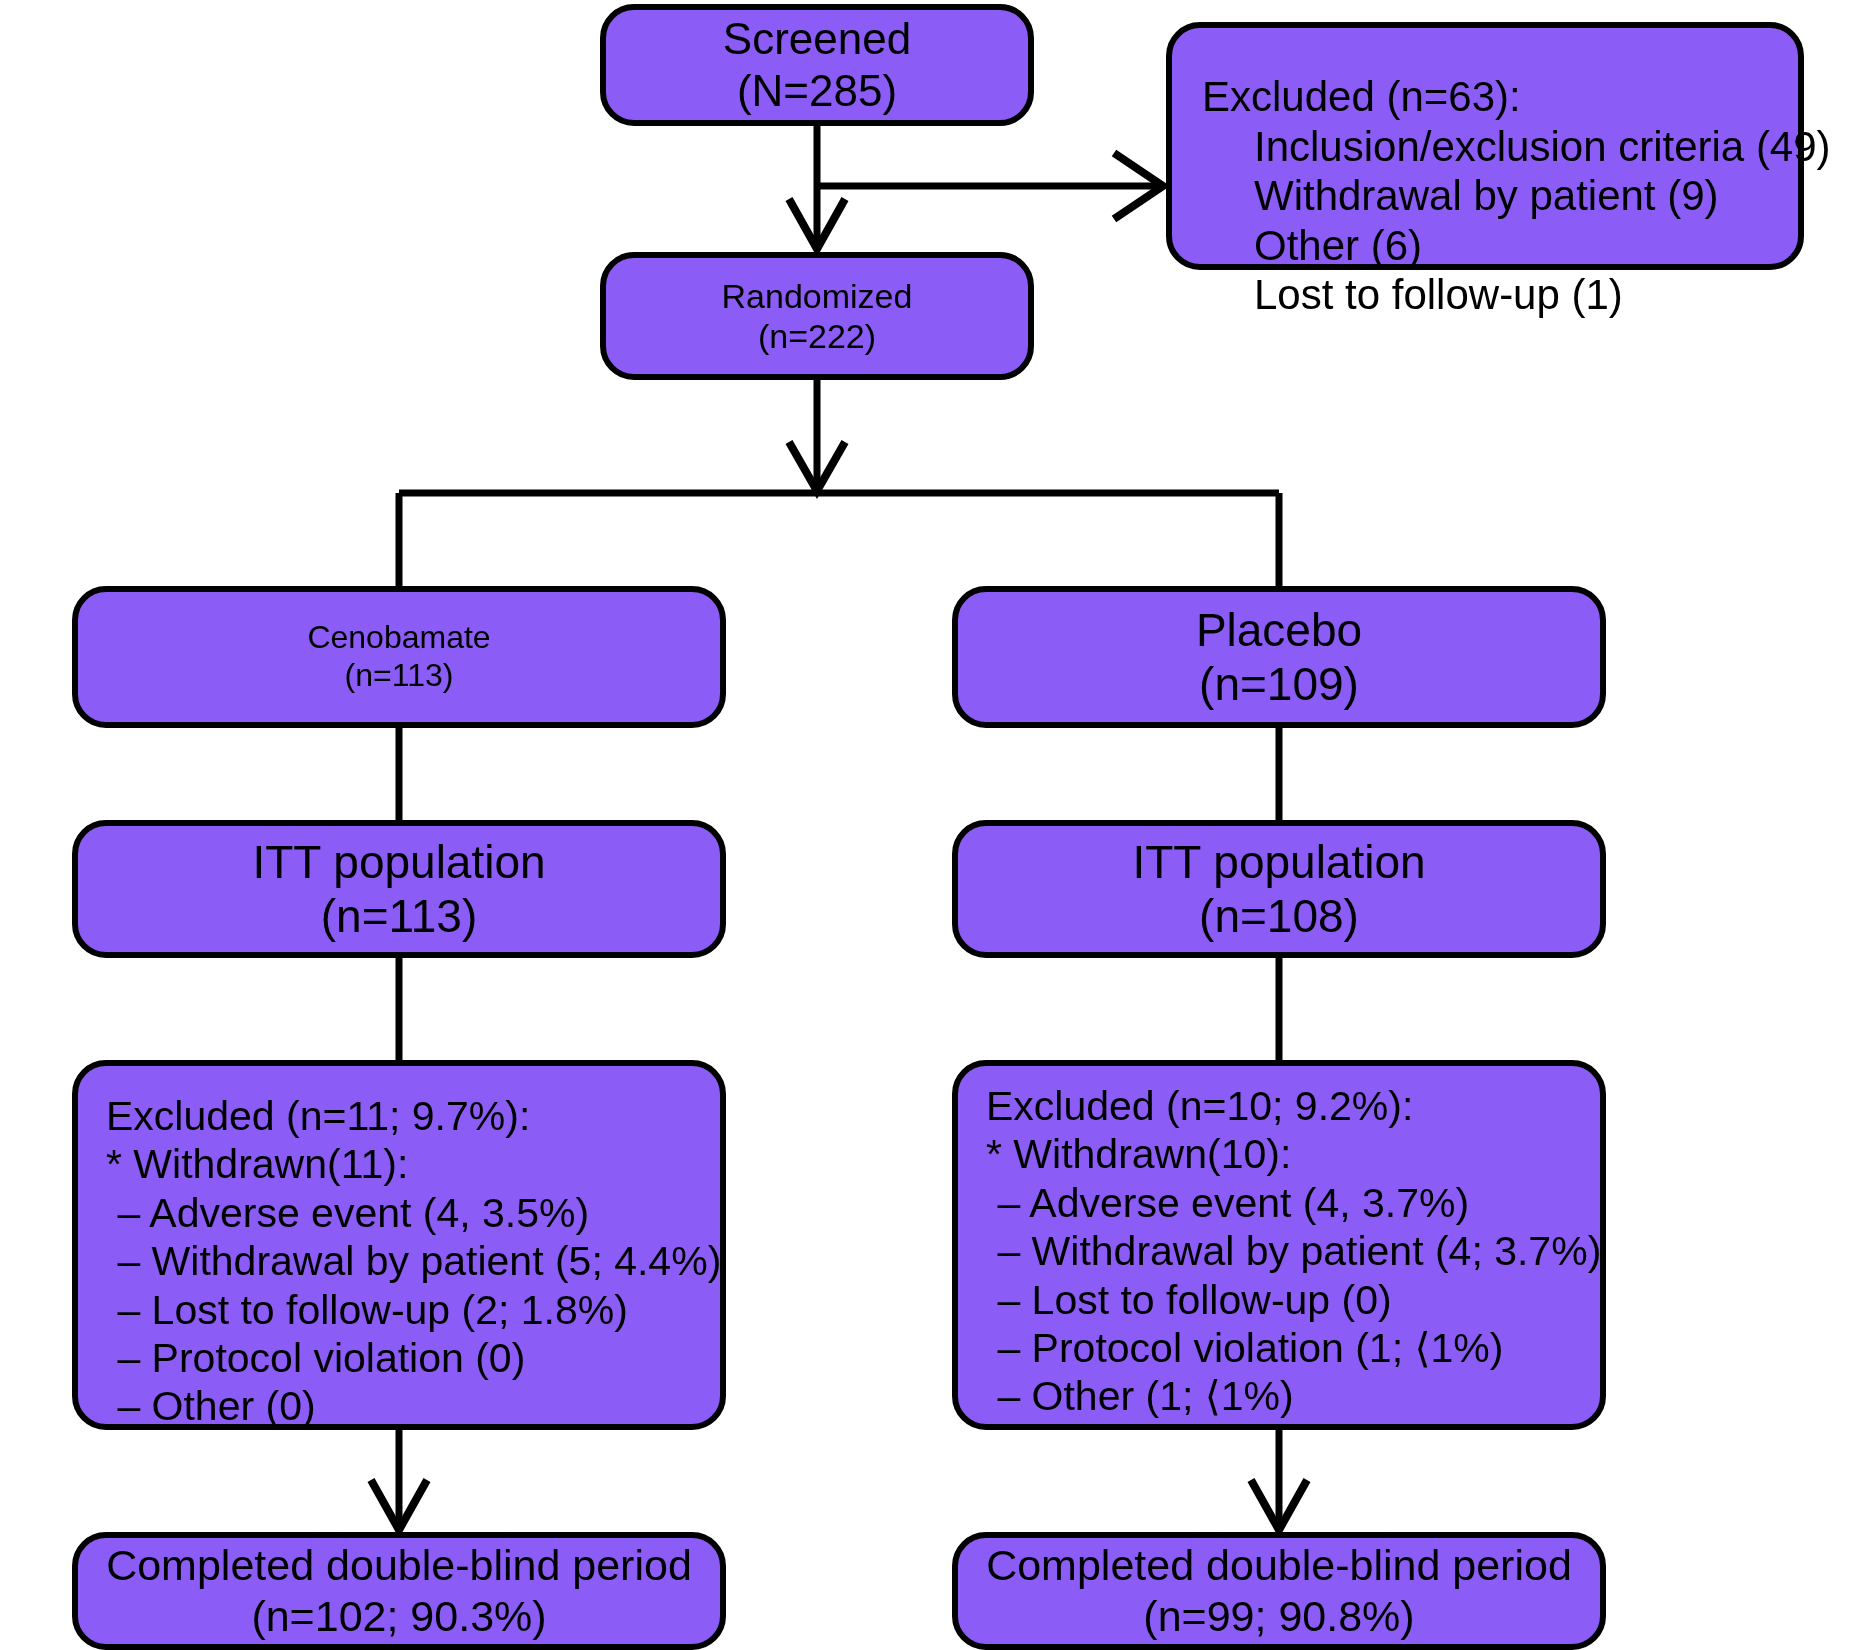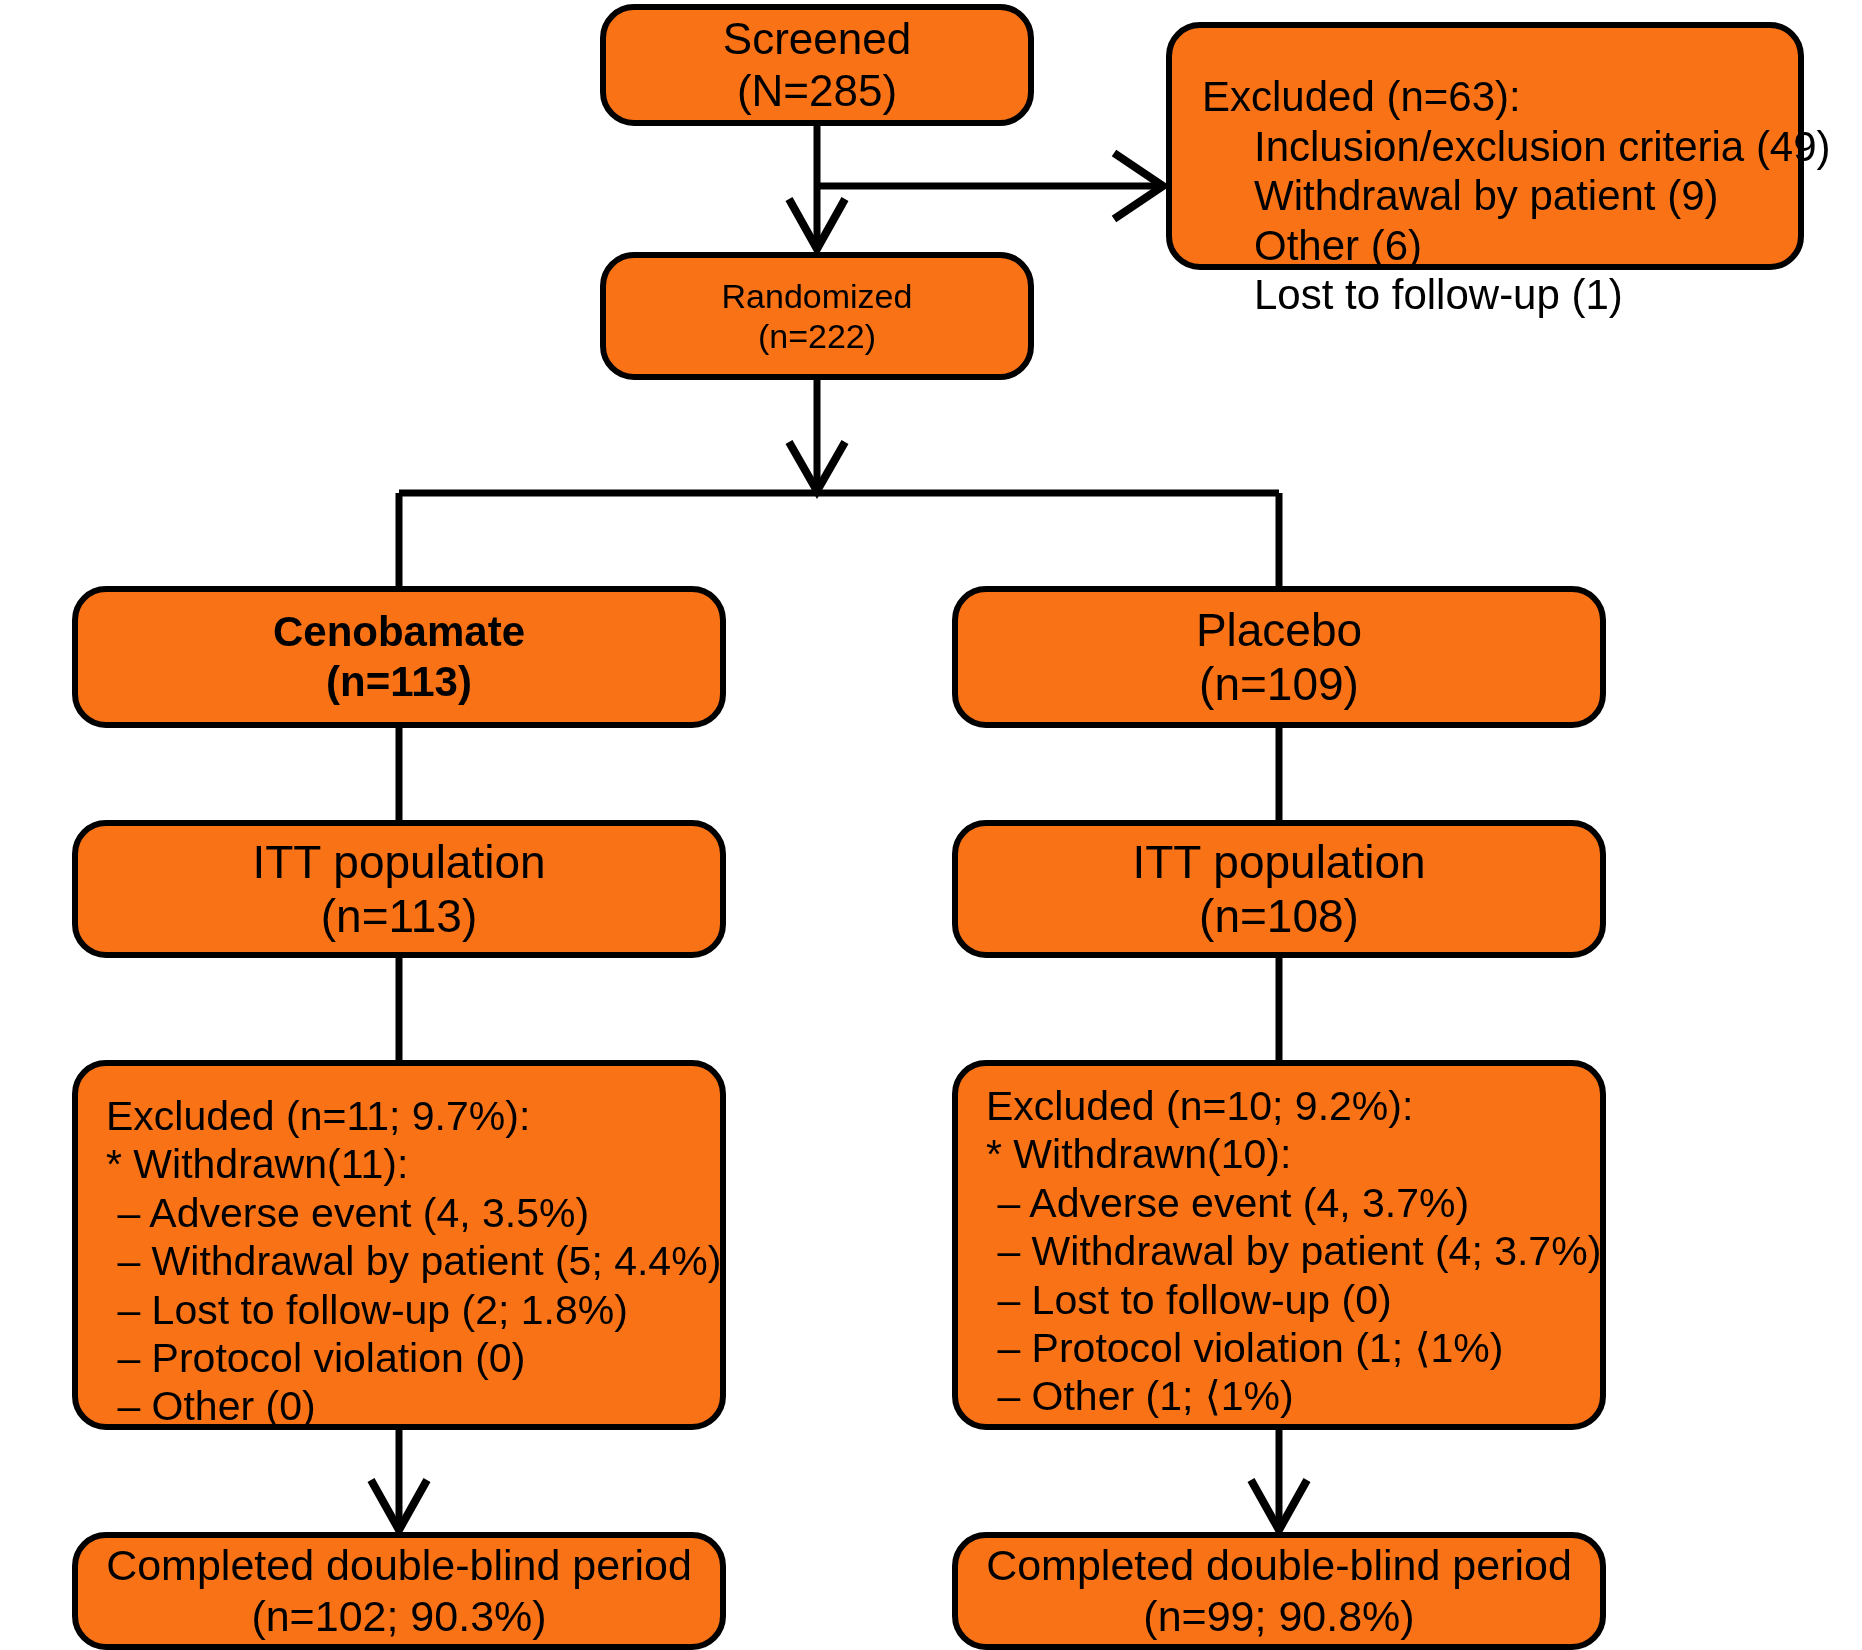--- a/index.html
+++ b/index.html
@@ -25,21 +25,21 @@
     top: 0;
     width: 1862px;
     height: 1650px;
     pointer-events: none;
   }
   .node {
     position: absolute;
     box-sizing: border-box;
     border: 6px solid #000000;
     border-radius: 34px;
-    background: #f97316;
+    background: #8b5cf6;
     display: flex;
     flex-direction: column;
     justify-content: center;
   }
   .node.centered {
     align-items: center;
     text-align: center;
   }
   .node.listbox {
     align-items: flex-start;
@@ -65,21 +65,21 @@
   #node-excluded-top .indent { padding-left: 52px; }
 
   #node-randomized {
     left: 600px; top: 252px; width: 434px; height: 128px;
   }
   #node-randomized .line { font-size: 34px; }
 
   #node-cenobamate {
     left: 72px; top: 586px; width: 654px; height: 142px;
   }
-  #node-cenobamate .line { font-size: 42px; font-weight: bold; }
+  #node-cenobamate .line { font-size: 32px; }
 
   #node-placebo {
     left: 952px; top: 586px; width: 654px; height: 142px;
   }
   #node-placebo .line { font-size: 46px; }
 
   #node-itt-left {
     left: 72px; top: 820px; width: 654px; height: 138px;
   }
   #node-itt-left .line { font-size: 46px; }

